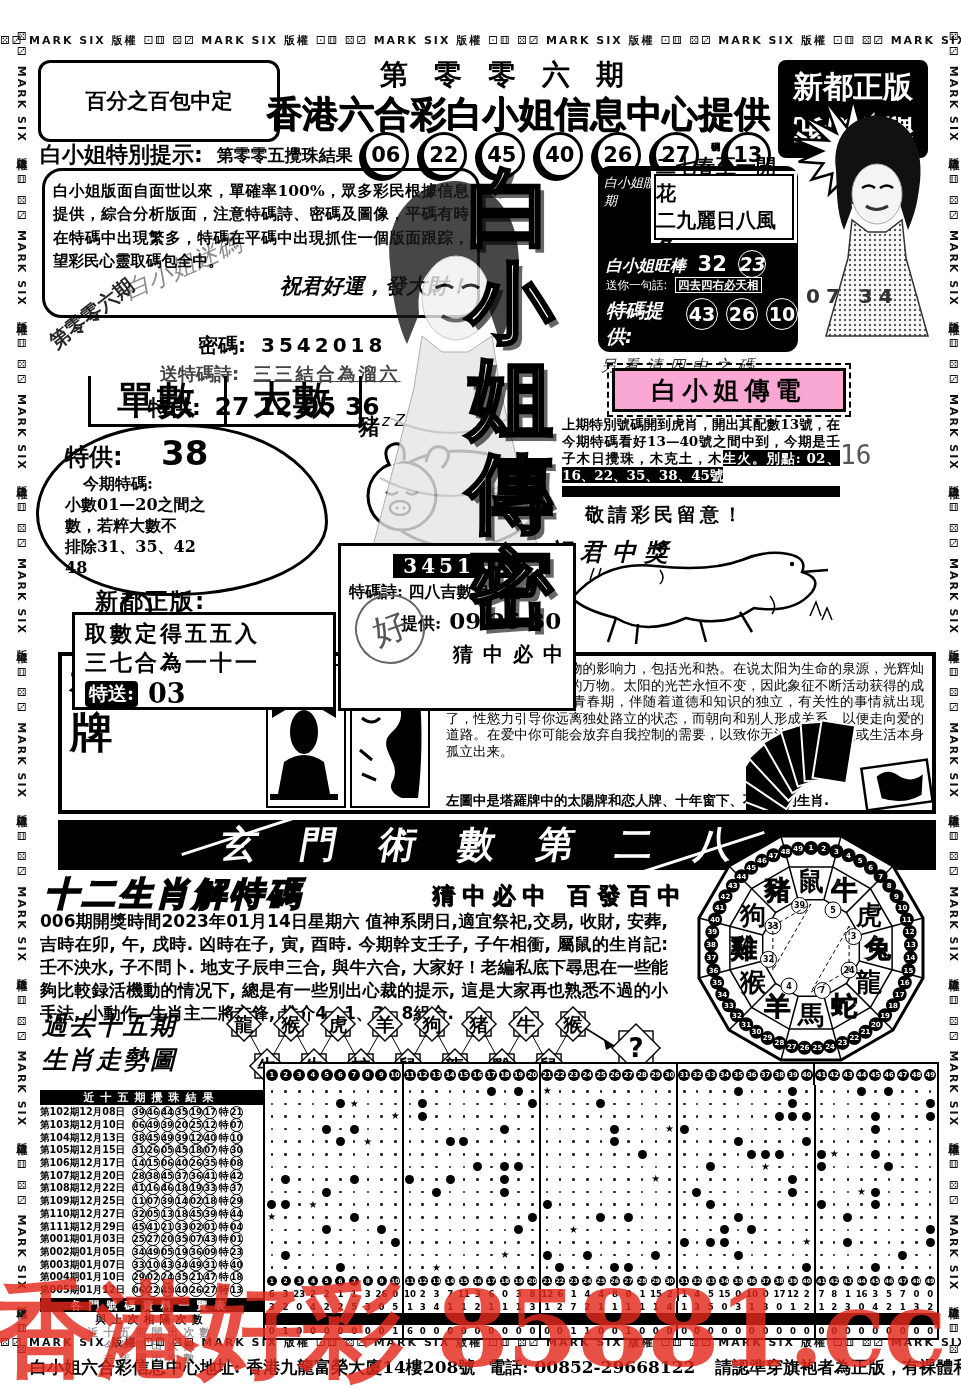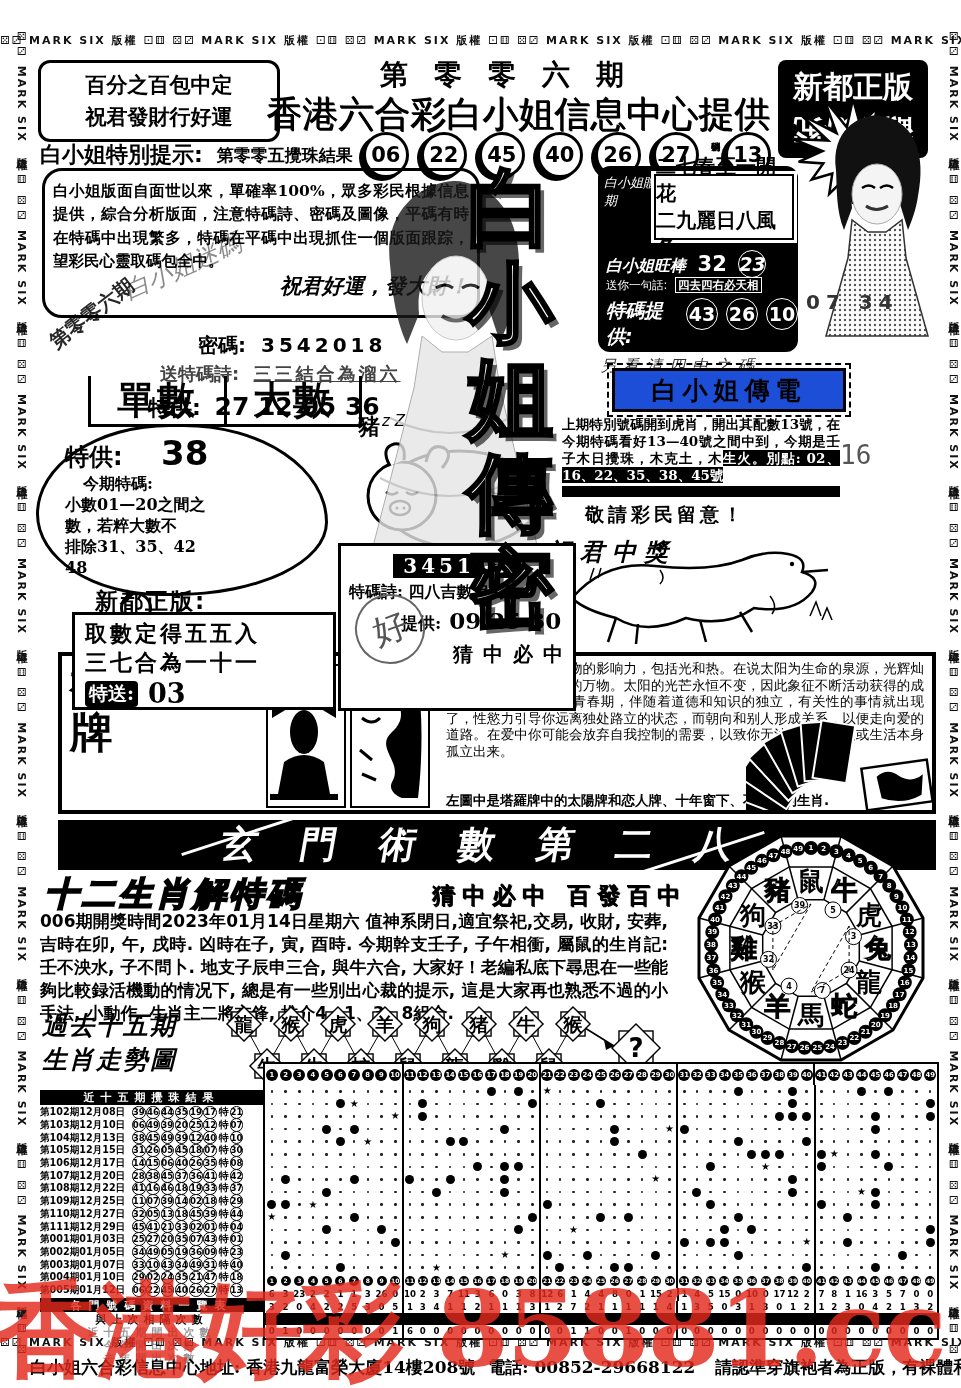--- a/index.html
+++ b/index.html
@@ -9,21 +9,21 @@
   
   .bstrip{position:absolute;overflow:hidden;font-size:11px;font-weight:bold;color:#111;
           white-space:nowrap;letter-spacing:2px;line-height:14px;}
   .bstrip.v{writing-mode:vertical-rl;}
   
   .tlbox{left:38px;top:60px;width:236px;height:76px;border:3px solid #000;border-radius:12px;
          display:flex;flex-direction:column;justify-content:center;text-align:center;
          font-family:"DejaVu Serif",serif;font-weight:bold;font-size:21px;line-height:32px;}
   .issue{left:270px;top:56px;width:490px;text-align:center;font-size:28px;font-weight:900;
          letter-spacing:26px;font-family:"DejaVu Serif",serif;}
-  .maintitle{left:238px;top:90px;width:560px;text-align:center;font-size:36px;font-weight:400;
+  .maintitle{left:238px;top:90px;width:560px;text-align:center;font-size:36px;font-weight:700;
          font-family:"DejaVu Serif",serif;text-shadow:1px 1px 0 #000;}
   .stamp{left:778px;top:60px;width:150px;height:98px;background:#000;border-radius:8px;color:#fff;
          display:flex;flex-direction:column;align-items:center;justify-content:center;
          font-weight:900;font-size:30px;line-height:44px;}
   .stamp .flip{transform:rotate(180deg);}
   .tiprow{left:40px;top:132px;width:760px;height:46px;display:flex;align-items:center;}
   .tiplabel{font-size:22px;font-weight:900;}
   .reslabel{font-size:17px;font-weight:900;margin-left:14px;margin-right:10px;font-family:"DejaVu Serif",serif;}
   .ball{width:40px;height:40px;border:3px solid #000;border-radius:50%;background:#fff;
         display:flex;align-items:center;justify-content:center;font-weight:900;font-size:21px;
@@ -56,25 +56,25 @@
   .rwang b{font-size:21px;font-style:normal;margin-left:6px;}
   .rwang .circ{display:inline-flex;border:1.6px solid #fff;border-radius:50%;width:26px;height:26px;
         align-items:center;justify-content:center;margin-left:6px;font-size:19px;font-weight:900;}
   .rsay{position:absolute;left:8px;top:112px;font-size:11.5px;white-space:nowrap;}
   .rsay .v{border:1px solid #fff;padding:0 2px;margin-left:4px;font-weight:bold;}
   .rtema{position:absolute;left:8px;top:132px;font-size:19px;font-weight:900;font-style:italic;display:flex;}
   .rtema .tn{display:inline-flex;border:1.5px solid #fff;border-radius:50%;width:30px;height:30px;
         align-items:center;justify-content:center;margin-left:8px;font-size:19px;font-style:normal;}
   .belownote{left:600px;top:356px;width:220px;font-size:16px;font-style:italic;letter-spacing:7px;opacity:.8;
         font-family:"DejaVu Serif",serif;}
-  .photonums{left:806px;top:290px;font-size:20px;font-weight:bold;color:#333;letter-spacing:6px;z-index:5;}
+  .photonums{left:806px;top:284px;font-size:20px;font-weight:bold;color:#333;letter-spacing:6px;z-index:5;}
   
   .cdtitle{left:612px;top:368px;width:228px;height:38px;border:3px solid #000;outline:2px dashed #000;
         outline-offset:3px;display:flex;align-items:center;justify-content:center;font-size:25px;
-        font-weight:900;letter-spacing:6px;font-family:"DejaVu Serif",serif;background:#1d4ed8;z-index:3;}
+        font-weight:900;letter-spacing:6px;font-family:"DejaVu Serif",serif;background:#f9a8d4;z-index:3;}
   .cdbody{left:562px;top:416px;width:278px;font-size:13.5px;line-height:17px;text-align:justify;
         font-family:"DejaVu Serif",serif;font-weight:bold;}
   .cdhl{background:#000;color:#fff;}
   .cdbar{left:562px;top:486px;width:278px;height:11px;background:#000;}
   .cdnotice{left:585px;top:502px;font-size:19px;font-weight:900;letter-spacing:4px;font-family:"DejaVu Serif",serif;}
   .cdwish{left:548px;top:536px;font-size:24px;font-style:italic;font-weight:bold;letter-spacing:8px;
         font-family:"DejaVu Serif",serif;}
   .corner16{left:840px;top:440px;font-size:26px;color:#555;font-family:"DejaVu Sans Mono",monospace;}
   
   .dnbox{left:88px;top:376px;width:268px;height:48px;border:3px solid #000;border-top:none;display:flex;}
@@ -163,21 +163,20 @@
 
 <div id="page">
 
   <div class="bstrip pattern" style="left:0;top:26px;width:961px;height:32px;padding-top:8px;">   ⚄⚂ MARK SIX 版權  ⚀⚅   ⚄⚂ MARK SIX 版權  ⚀⚅   ⚄⚂ MARK SIX 版權  ⚀⚅   ⚄⚂ MARK SIX 版權  ⚀⚅   ⚄⚂ MARK SIX 版權  ⚀⚅   ⚄⚂ MARK SIX 版權  ⚀⚅   ⚄⚂ MARK SIX 版權  ⚀⚅   ⚄⚂ MARK SIX 版權  ⚀⚅   ⚄⚂ MARK SIX 版權  ⚀⚅   ⚄⚂ MARK SIX 版權  ⚀⚅   ⚄⚂ MARK SIX 版權  ⚀⚅   ⚄⚂ MARK SIX 版權  ⚀⚅   ⚄⚂ MARK SIX 版權  ⚀⚅   ⚄⚂ MARK SIX 版權  ⚀⚅   ⚄⚂ MARK SIX 版權  ⚀⚅   ⚄⚂ MARK SIX 版權  ⚀⚅   ⚄⚂ MARK SIX 版權  ⚀⚅   ⚄⚂ MARK SIX 版權  ⚀⚅   ⚄⚂ MARK SIX 版權  ⚀⚅   ⚄⚂ MARK SIX 版權  ⚀⚅   ⚄⚂ MARK SIX 版權  ⚀⚅   ⚄⚂ MARK SIX 版權  ⚀⚅   ⚄⚂ MARK SIX 版權  ⚀⚅   ⚄⚂ MARK SIX 版權  ⚀⚅   ⚄⚂ MARK SIX 版權  ⚀⚅   ⚄⚂ MARK SIX 版權  ⚀⚅   ⚄⚂ MARK SIX 版權  ⚀⚅   ⚄⚂ MARK SIX 版權  ⚀⚅   ⚄⚂ MARK SIX 版權  ⚀⚅   ⚄⚂ MARK SIX 版權  ⚀⚅</div>
   <div class="bstrip pattern" style="left:0;top:1330px;width:961px;height:28px;padding-top:6px;">   ⚄⚂ MARK SIX 版權  ⚀⚅   ⚄⚂ MARK SIX 版權  ⚀⚅   ⚄⚂ MARK SIX 版權  ⚀⚅   ⚄⚂ MARK SIX 版權  ⚀⚅   ⚄⚂ MARK SIX 版權  ⚀⚅   ⚄⚂ MARK SIX 版權  ⚀⚅   ⚄⚂ MARK SIX 版權  ⚀⚅   ⚄⚂ MARK SIX 版權  ⚀⚅   ⚄⚂ MARK SIX 版權  ⚀⚅   ⚄⚂ MARK SIX 版權  ⚀⚅   ⚄⚂ MARK SIX 版權  ⚀⚅   ⚄⚂ MARK SIX 版權  ⚀⚅   ⚄⚂ MARK SIX 版權  ⚀⚅   ⚄⚂ MARK SIX 版權  ⚀⚅   ⚄⚂ MARK SIX 版權  ⚀⚅   ⚄⚂ MARK SIX 版權  ⚀⚅   ⚄⚂ MARK SIX 版權  ⚀⚅   ⚄⚂ MARK SIX 版權  ⚀⚅   ⚄⚂ MARK SIX 版權  ⚀⚅   ⚄⚂ MARK SIX 版權  ⚀⚅   ⚄⚂ MARK SIX 版權  ⚀⚅   ⚄⚂ MARK SIX 版權  ⚀⚅   ⚄⚂ MARK SIX 版權  ⚀⚅   ⚄⚂ MARK SIX 版權  ⚀⚅   ⚄⚂ MARK SIX 版權  ⚀⚅   ⚄⚂ MARK SIX 版權  ⚀⚅   ⚄⚂ MARK SIX 版權  ⚀⚅   ⚄⚂ MARK SIX 版權  ⚀⚅   ⚄⚂ MARK SIX 版權  ⚀⚅   ⚄⚂ MARK SIX 版權  ⚀⚅</div>
   <div class="bstrip v pattern" style="left:2px;top:30px;width:26px;height:1330px;">   ⚄⚂ MARK SIX 版權  ⚀⚅   ⚄⚂ MARK SIX 版權  ⚀⚅   ⚄⚂ MARK SIX 版權  ⚀⚅   ⚄⚂ MARK SIX 版權  ⚀⚅   ⚄⚂ MARK SIX 版權  ⚀⚅   ⚄⚂ MARK SIX 版權  ⚀⚅   ⚄⚂ MARK SIX 版權  ⚀⚅   ⚄⚂ MARK SIX 版權  ⚀⚅   ⚄⚂ MARK SIX 版權  ⚀⚅   ⚄⚂ MARK SIX 版權  ⚀⚅   ⚄⚂ MARK SIX 版權  ⚀⚅   ⚄⚂ MARK SIX 版權  ⚀⚅   ⚄⚂ MARK SIX 版權  ⚀⚅   ⚄⚂ MARK SIX 版權  ⚀⚅   ⚄⚂ MARK SIX 版權  ⚀⚅   ⚄⚂ MARK SIX 版權  ⚀⚅   ⚄⚂ MARK SIX 版權  ⚀⚅   ⚄⚂ MARK SIX 版權  ⚀⚅   ⚄⚂ MARK SIX 版權  ⚀⚅   ⚄⚂ MARK SIX 版權  ⚀⚅   ⚄⚂ MARK SIX 版權  ⚀⚅   ⚄⚂ MARK SIX 版權  ⚀⚅   ⚄⚂ MARK SIX 版權  ⚀⚅   ⚄⚂ MARK SIX 版權  ⚀⚅   ⚄⚂ MARK SIX 版權  ⚀⚅   ⚄⚂ MARK SIX 版權  ⚀⚅   ⚄⚂ MARK SIX 版權  ⚀⚅   ⚄⚂ MARK SIX 版權  ⚀⚅   ⚄⚂ MARK SIX 版權  ⚀⚅   ⚄⚂ MARK SIX 版權  ⚀⚅</div>
   <div class="bstrip v pattern" style="left:934px;top:30px;width:26px;height:1330px;">   ⚄⚂ MARK SIX 版權  ⚀⚅   ⚄⚂ MARK SIX 版權  ⚀⚅   ⚄⚂ MARK SIX 版權  ⚀⚅   ⚄⚂ MARK SIX 版權  ⚀⚅   ⚄⚂ MARK SIX 版權  ⚀⚅   ⚄⚂ MARK SIX 版權  ⚀⚅   ⚄⚂ MARK SIX 版權  ⚀⚅   ⚄⚂ MARK SIX 版權  ⚀⚅   ⚄⚂ MARK SIX 版權  ⚀⚅   ⚄⚂ MARK SIX 版權  ⚀⚅   ⚄⚂ MARK SIX 版權  ⚀⚅   ⚄⚂ MARK SIX 版權  ⚀⚅   ⚄⚂ MARK SIX 版權  ⚀⚅   ⚄⚂ MARK SIX 版權  ⚀⚅   ⚄⚂ MARK SIX 版權  ⚀⚅   ⚄⚂ MARK SIX 版權  ⚀⚅   ⚄⚂ MARK SIX 版權  ⚀⚅   ⚄⚂ MARK SIX 版權  ⚀⚅   ⚄⚂ MARK SIX 版權  ⚀⚅   ⚄⚂ MARK SIX 版權  ⚀⚅   ⚄⚂ MARK SIX 版權  ⚀⚅   ⚄⚂ MARK SIX 版權  ⚀⚅   ⚄⚂ MARK SIX 版權  ⚀⚅   ⚄⚂ MARK SIX 版權  ⚀⚅   ⚄⚂ MARK SIX 版權  ⚀⚅   ⚄⚂ MARK SIX 版權  ⚀⚅   ⚄⚂ MARK SIX 版權  ⚀⚅   ⚄⚂ MARK SIX 版權  ⚀⚅   ⚄⚂ MARK SIX 版權  ⚀⚅   ⚄⚂ MARK SIX 版權  ⚀⚅</div>
 
   <div class="abs tlbox">
     <span>百分之百包中定</span>
-    <span>祝君發財行好運</span>
   </div>
   <div class="abs issue">第零零六期</div>
   <div class="abs maintitle">香港六合彩白小姐信息中心提供</div>
   <div class="abs stamp">
     <span>新都正版</span>
     <span class="flip">翻印必究</span>
   </div>
 
   <div class="abs tiprow">
     <span class="tiplabel">白小姐特別提示:</span>

